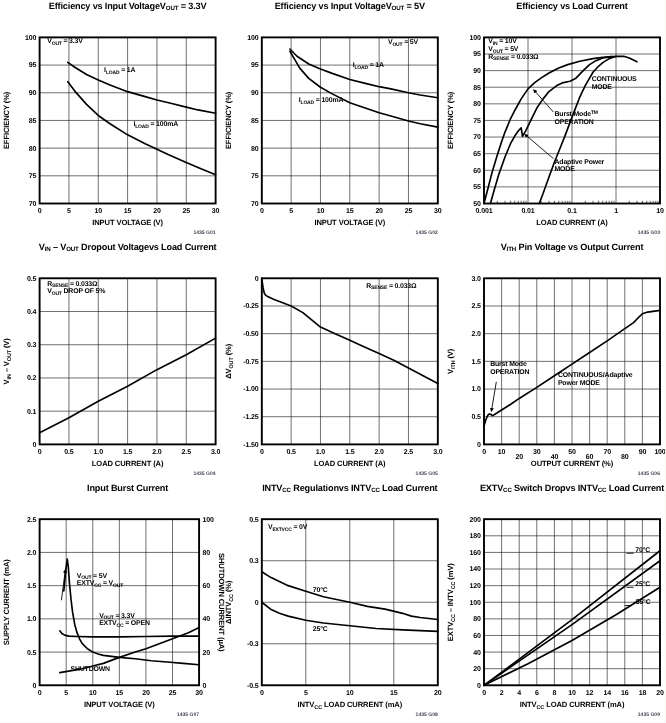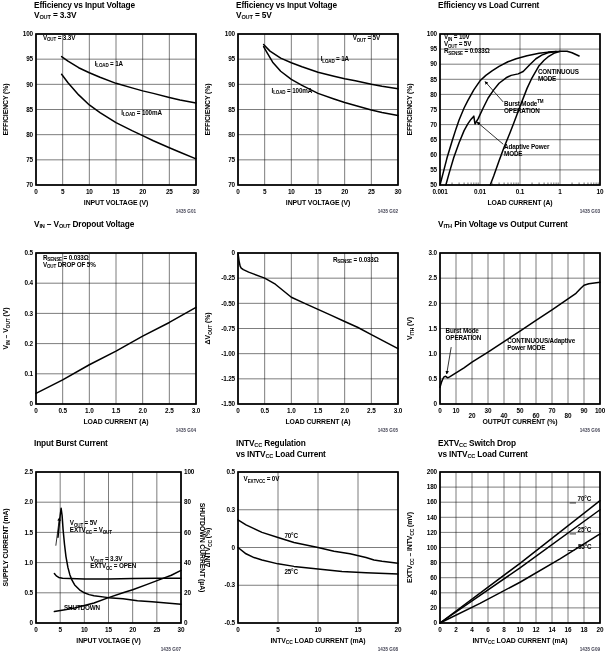--- a/index.html
+++ b/index.html
@@ -1,18 +1,18 @@
 <!DOCTYPE html>
 <html><head>
 <meta charset="utf-8">
 <style>
   html,body{margin:0;padding:0;background:#f4f4f2;}
   #page{position:relative;width:605px;height:657px;background:#ffffff;overflow:hidden;
         font-family:"Liberation Sans",sans-serif;}
-  .chart-title{position:absolute;display:flex;flex-direction:column;justify-content:flex-start;
+  .chart-title{position:absolute;display:flex;flex-direction:row;justify-content:center;
         height:32px;width:164px;font-weight:bold;font-size:8.3px;line-height:1.25;
         letter-spacing:-0.15px;color:#000;white-space:nowrap;}
   .chart-title sub{font-size:68%;vertical-align:-16%;}
   svg.chart-svg{position:absolute;overflow:visible;font-family:"Liberation Sans",sans-serif;font-weight:bold;}
   .grid{stroke:#111;stroke-width:0.55;}
   .minortick{stroke:#111;stroke-width:0.6;}
   .border{fill:none;stroke:#000;stroke-width:1.7;}
   .curve{fill:none;stroke:#000;stroke-width:1.5;stroke-linejoin:round;stroke-linecap:round;}
   .arrowline{stroke:#000;stroke-width:0.8;fill:none;}
   .tick{font-size:6.4px;fill:#000;letter-spacing:-0.15px;}
@@ -239,20 +239,21 @@
       <line x1="99.1913438646724" y1="101.94999999999999" x2="81.21335073980025" y2="81.716" class="arrowline" marker-end="url(#ah2)"></line>
       <g>
         <text x="100.0823996531185" y="148.76" class="ann" text-anchor="start"><tspan>Adaptive Power</tspan></text>
         <text x="100.0823996531185" y="155.85999999999999" class="ann" text-anchor="start"><tspan>MODE</tspan></text>
       </g>
       <line x1="99.1913438646724" y1="144.23" x2="73.17675702857171" y2="122.18400000000001" class="arrowline" marker-end="url(#ah2)"></line>
       <text x="196" y="213" class="cid" text-anchor="end"><tspan>1435 G03</tspan></text>
     </svg>
     <div class="chart-title" style="left: 34px; top: 219px;">
       <div>V<sub>IN</sub> – V<sub>OUT</sub> Dropout Voltage</div>
+      <div>vs Load Current</div>
     </div>
     <svg viewBox="0 0 201 219" width="201" height="219" class="chart-svg" style="left: 0px; top: 219px;">
       <defs>
         <marker id="ah3" viewBox="0 0 10 10" refX="8" refY="5" markerWidth="4.5" markerHeight="4.5" orient="auto-start-reverse">
           <path d="M0,0L10,5L0,10z" fill="#000"></path>
         </marker>
       </defs>
       <g>
         <line x1="36" y1="34" x2="36" y2="185" class="grid"></line>
         <line x1="62.666666666666664" y1="34" x2="62.666666666666664" y2="185" class="grid"></line>

